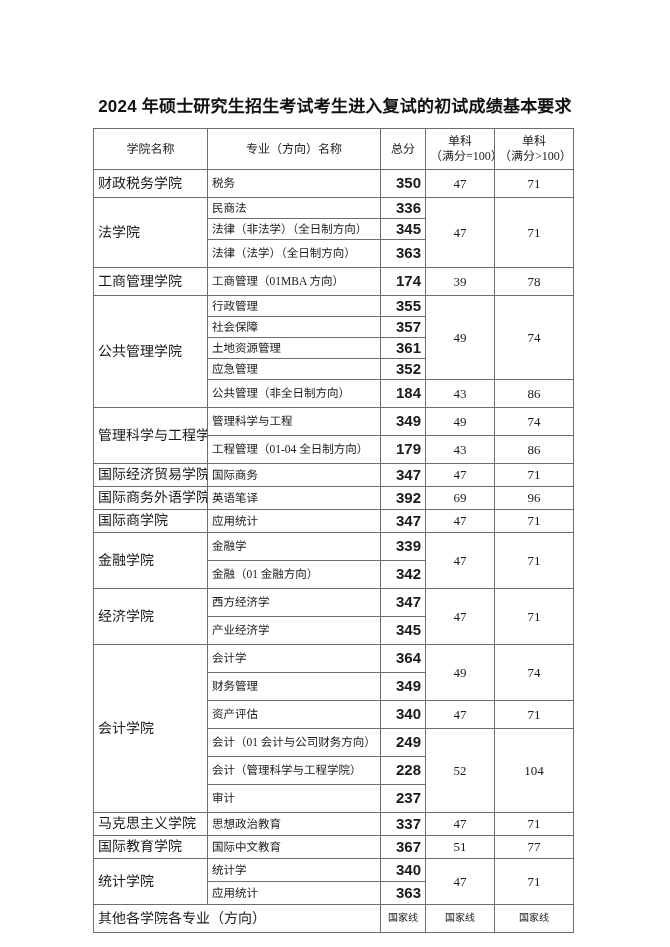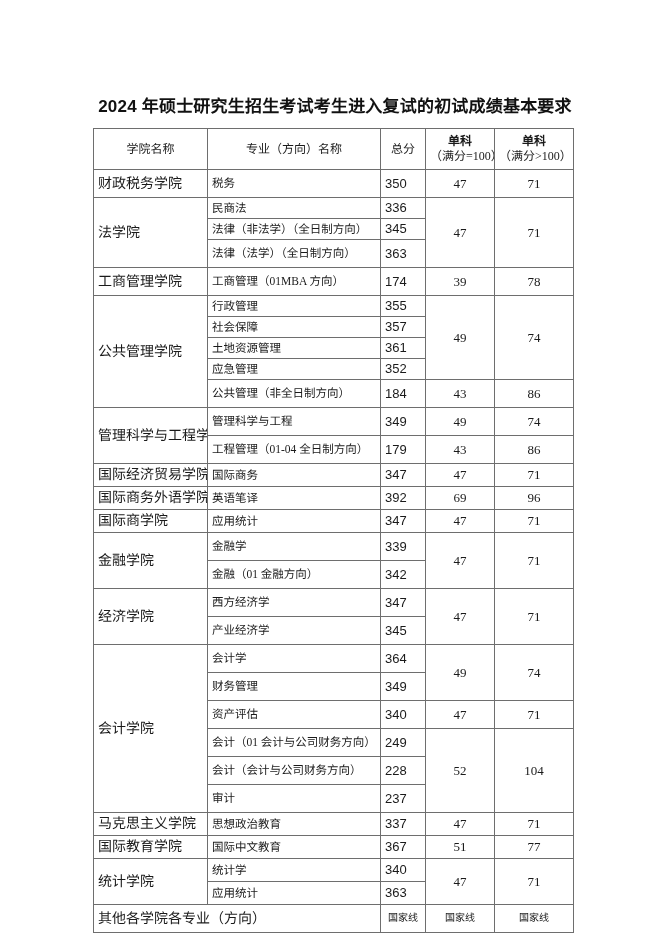--- a/index.html
+++ b/index.html
@@ -66,37 +66,37 @@
     text-align: left;
     padding-left: 6px;
     font-size: 14px;
   }
   td.major {
     text-align: left;
     padding-left: 6px;
     font-size: 11.5px;
   }
   td.num {
-    text-align: left;
-    font-weight: normal;
+    text-align: right;
+    font-weight: bold;
     font-family: "Liberation Sans", "DejaVu Sans", sans-serif;
-    font-size: 13px;
+    font-size: 15px;
   }
   td.sub {
     text-align: center;
     font-size: 13px;
   }
   td.head {
     text-align: center;
     font-size: 12px;
     padding: 3px 2px;
     white-space: normal;
     line-height: 1.3;
   }
-  td.head .l1 { display: block; font-weight: bold; }
+  td.head .l1 { display: block; }
   td.head .l2 { display: block; }
   td.natl {
     text-align: center;
     font-size: 10px;
     font-weight: normal;
   }
   tr.h20 td { height: 20px; }
   tr.h27 td { height: 27px; }
   tr.h22 td { height: 22px; }
   tr.hdr  td { height: 40px; }
@@ -258,21 +258,21 @@
             <td class="sub">47</td>
             <td class="sub">71</td>
           </tr>
           <tr class="h27">
             <td class="major">会计（01 会计与公司财务方向）</td>
             <td class="num">249</td>
             <td class="sub" rowspan="3">52</td>
             <td class="sub" rowspan="3">104</td>
           </tr>
           <tr class="h27">
-            <td class="major">会计（会计与公司财务方向）</td>
+            <td class="major">会计（管理科学与工程学院）</td>
             <td class="num">228</td>
           </tr>
           <tr class="h27">
             <td class="major">审计</td>
             <td class="num">237</td>
           </tr>
           <tr class="h22">
             <td class="college">马克思主义学院</td>
             <td class="major">思想政治教育</td>
             <td class="num">337</td>

